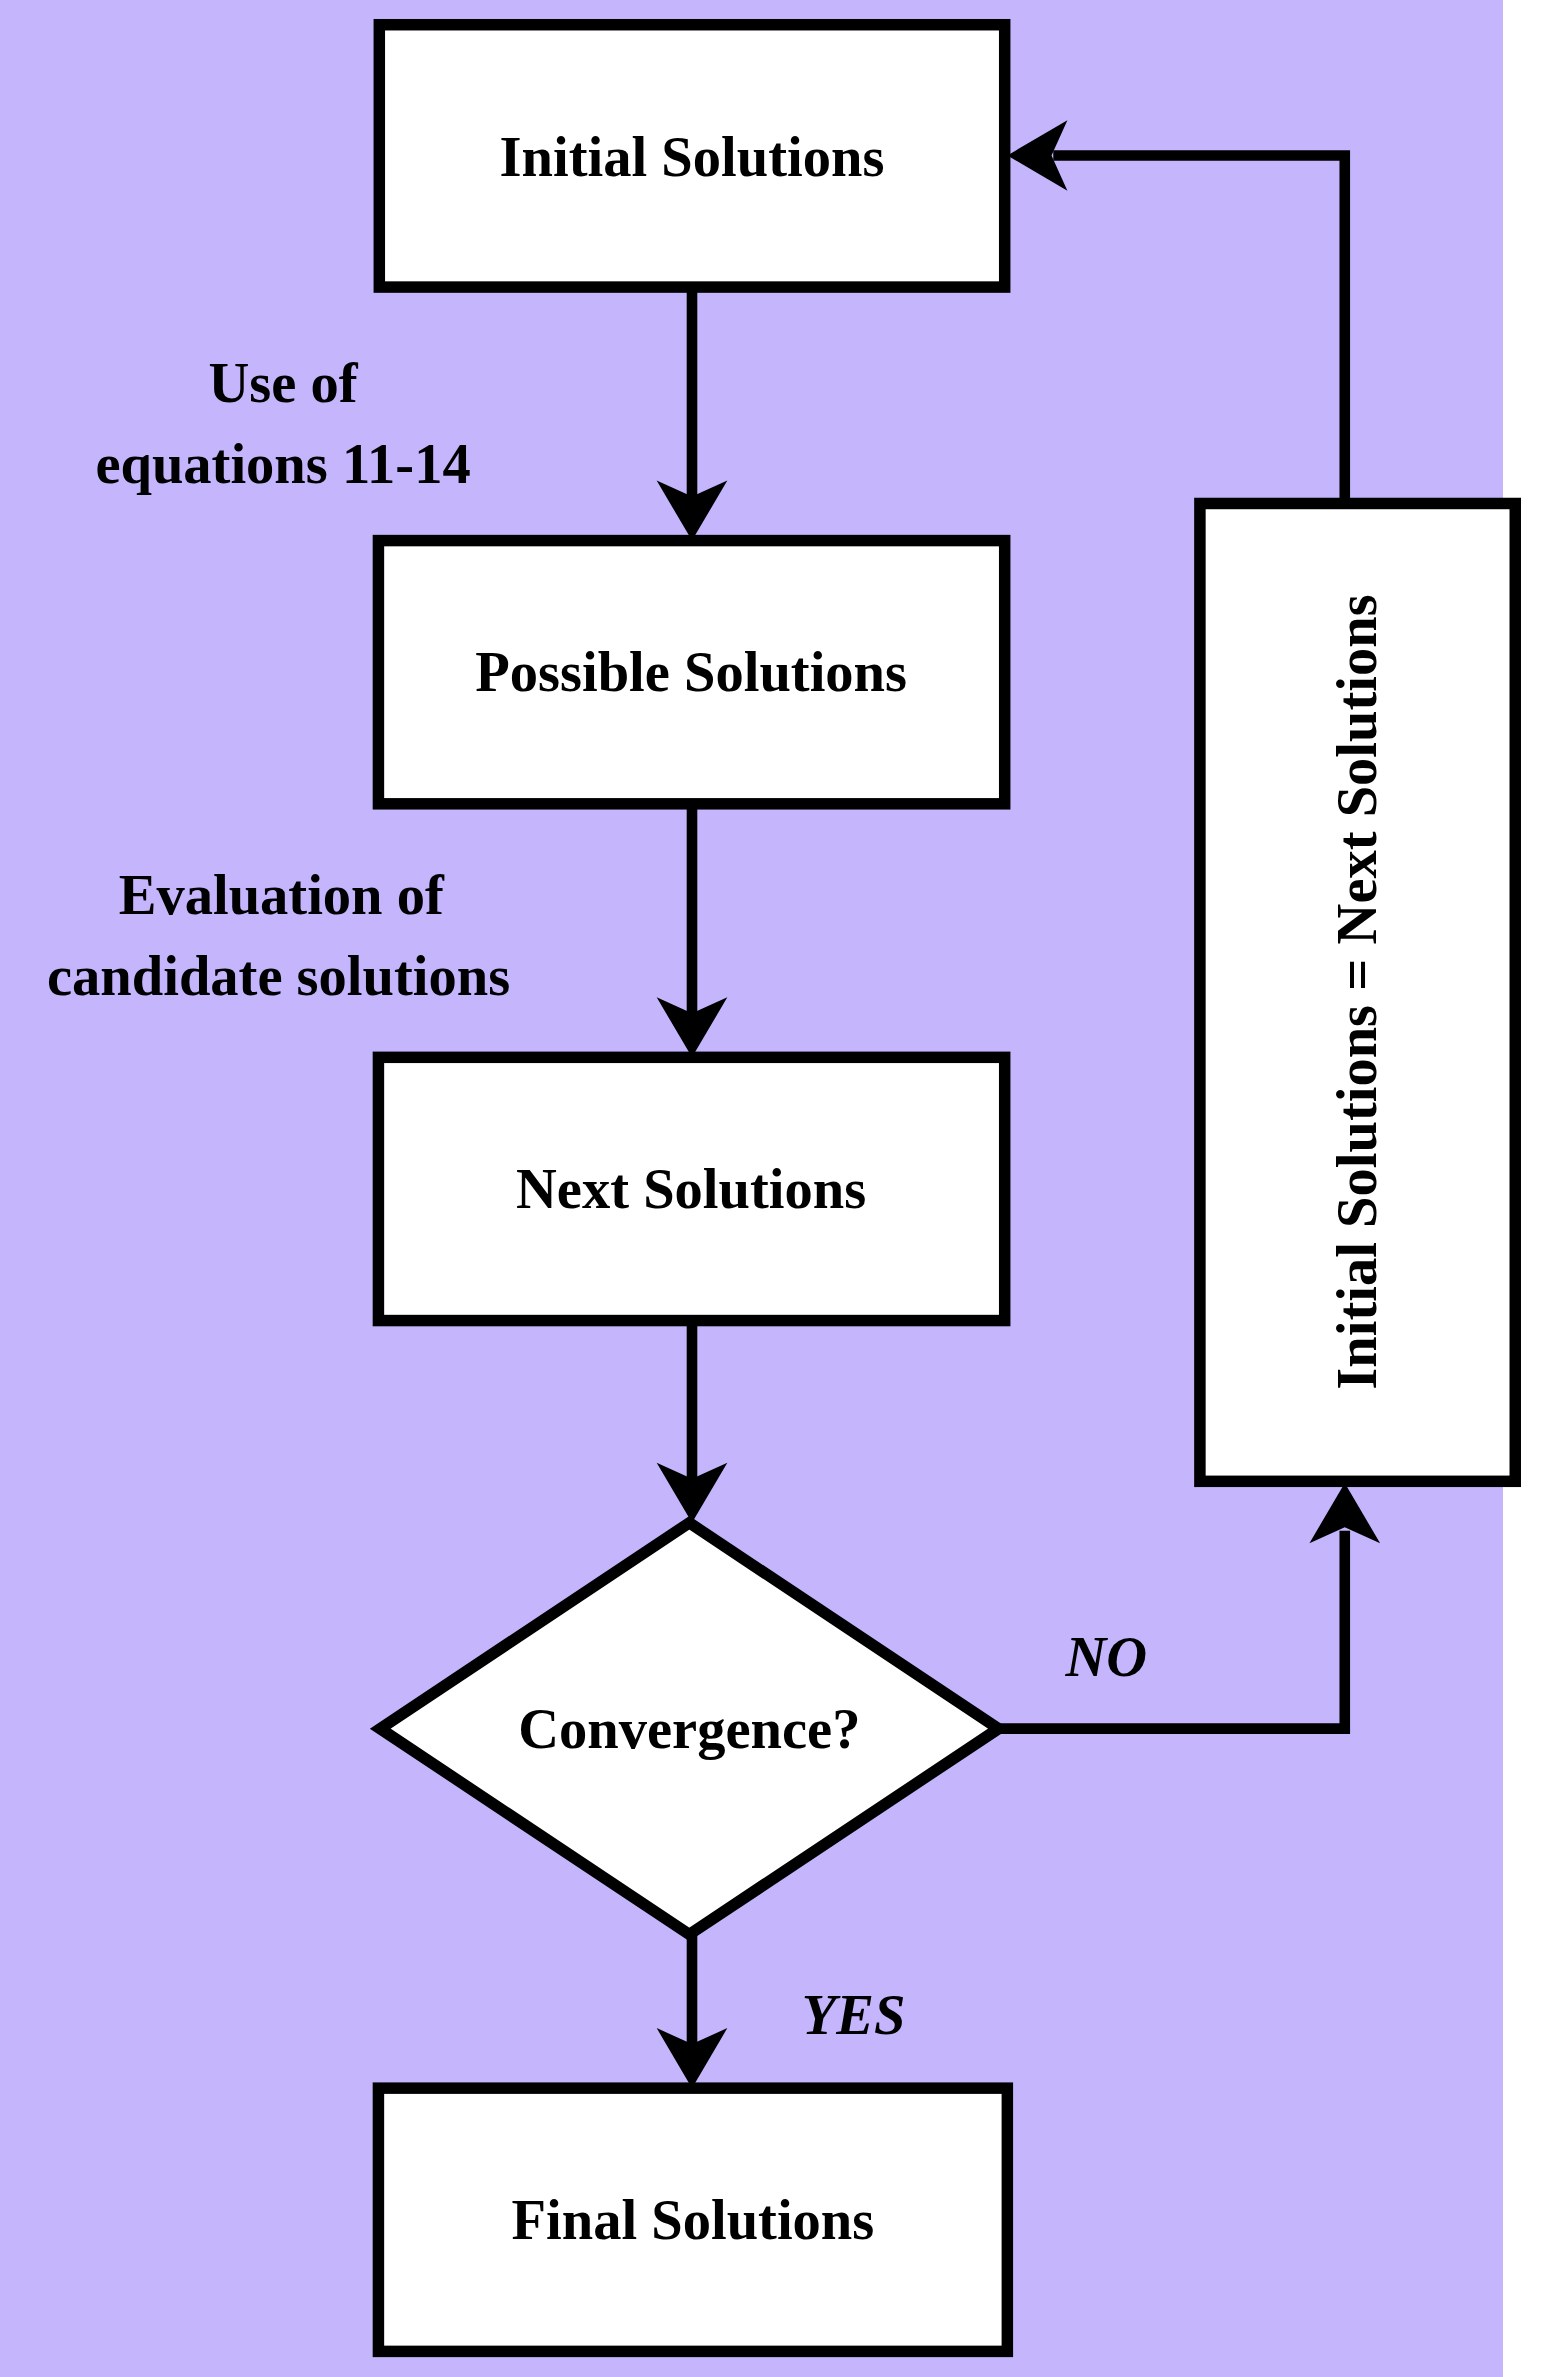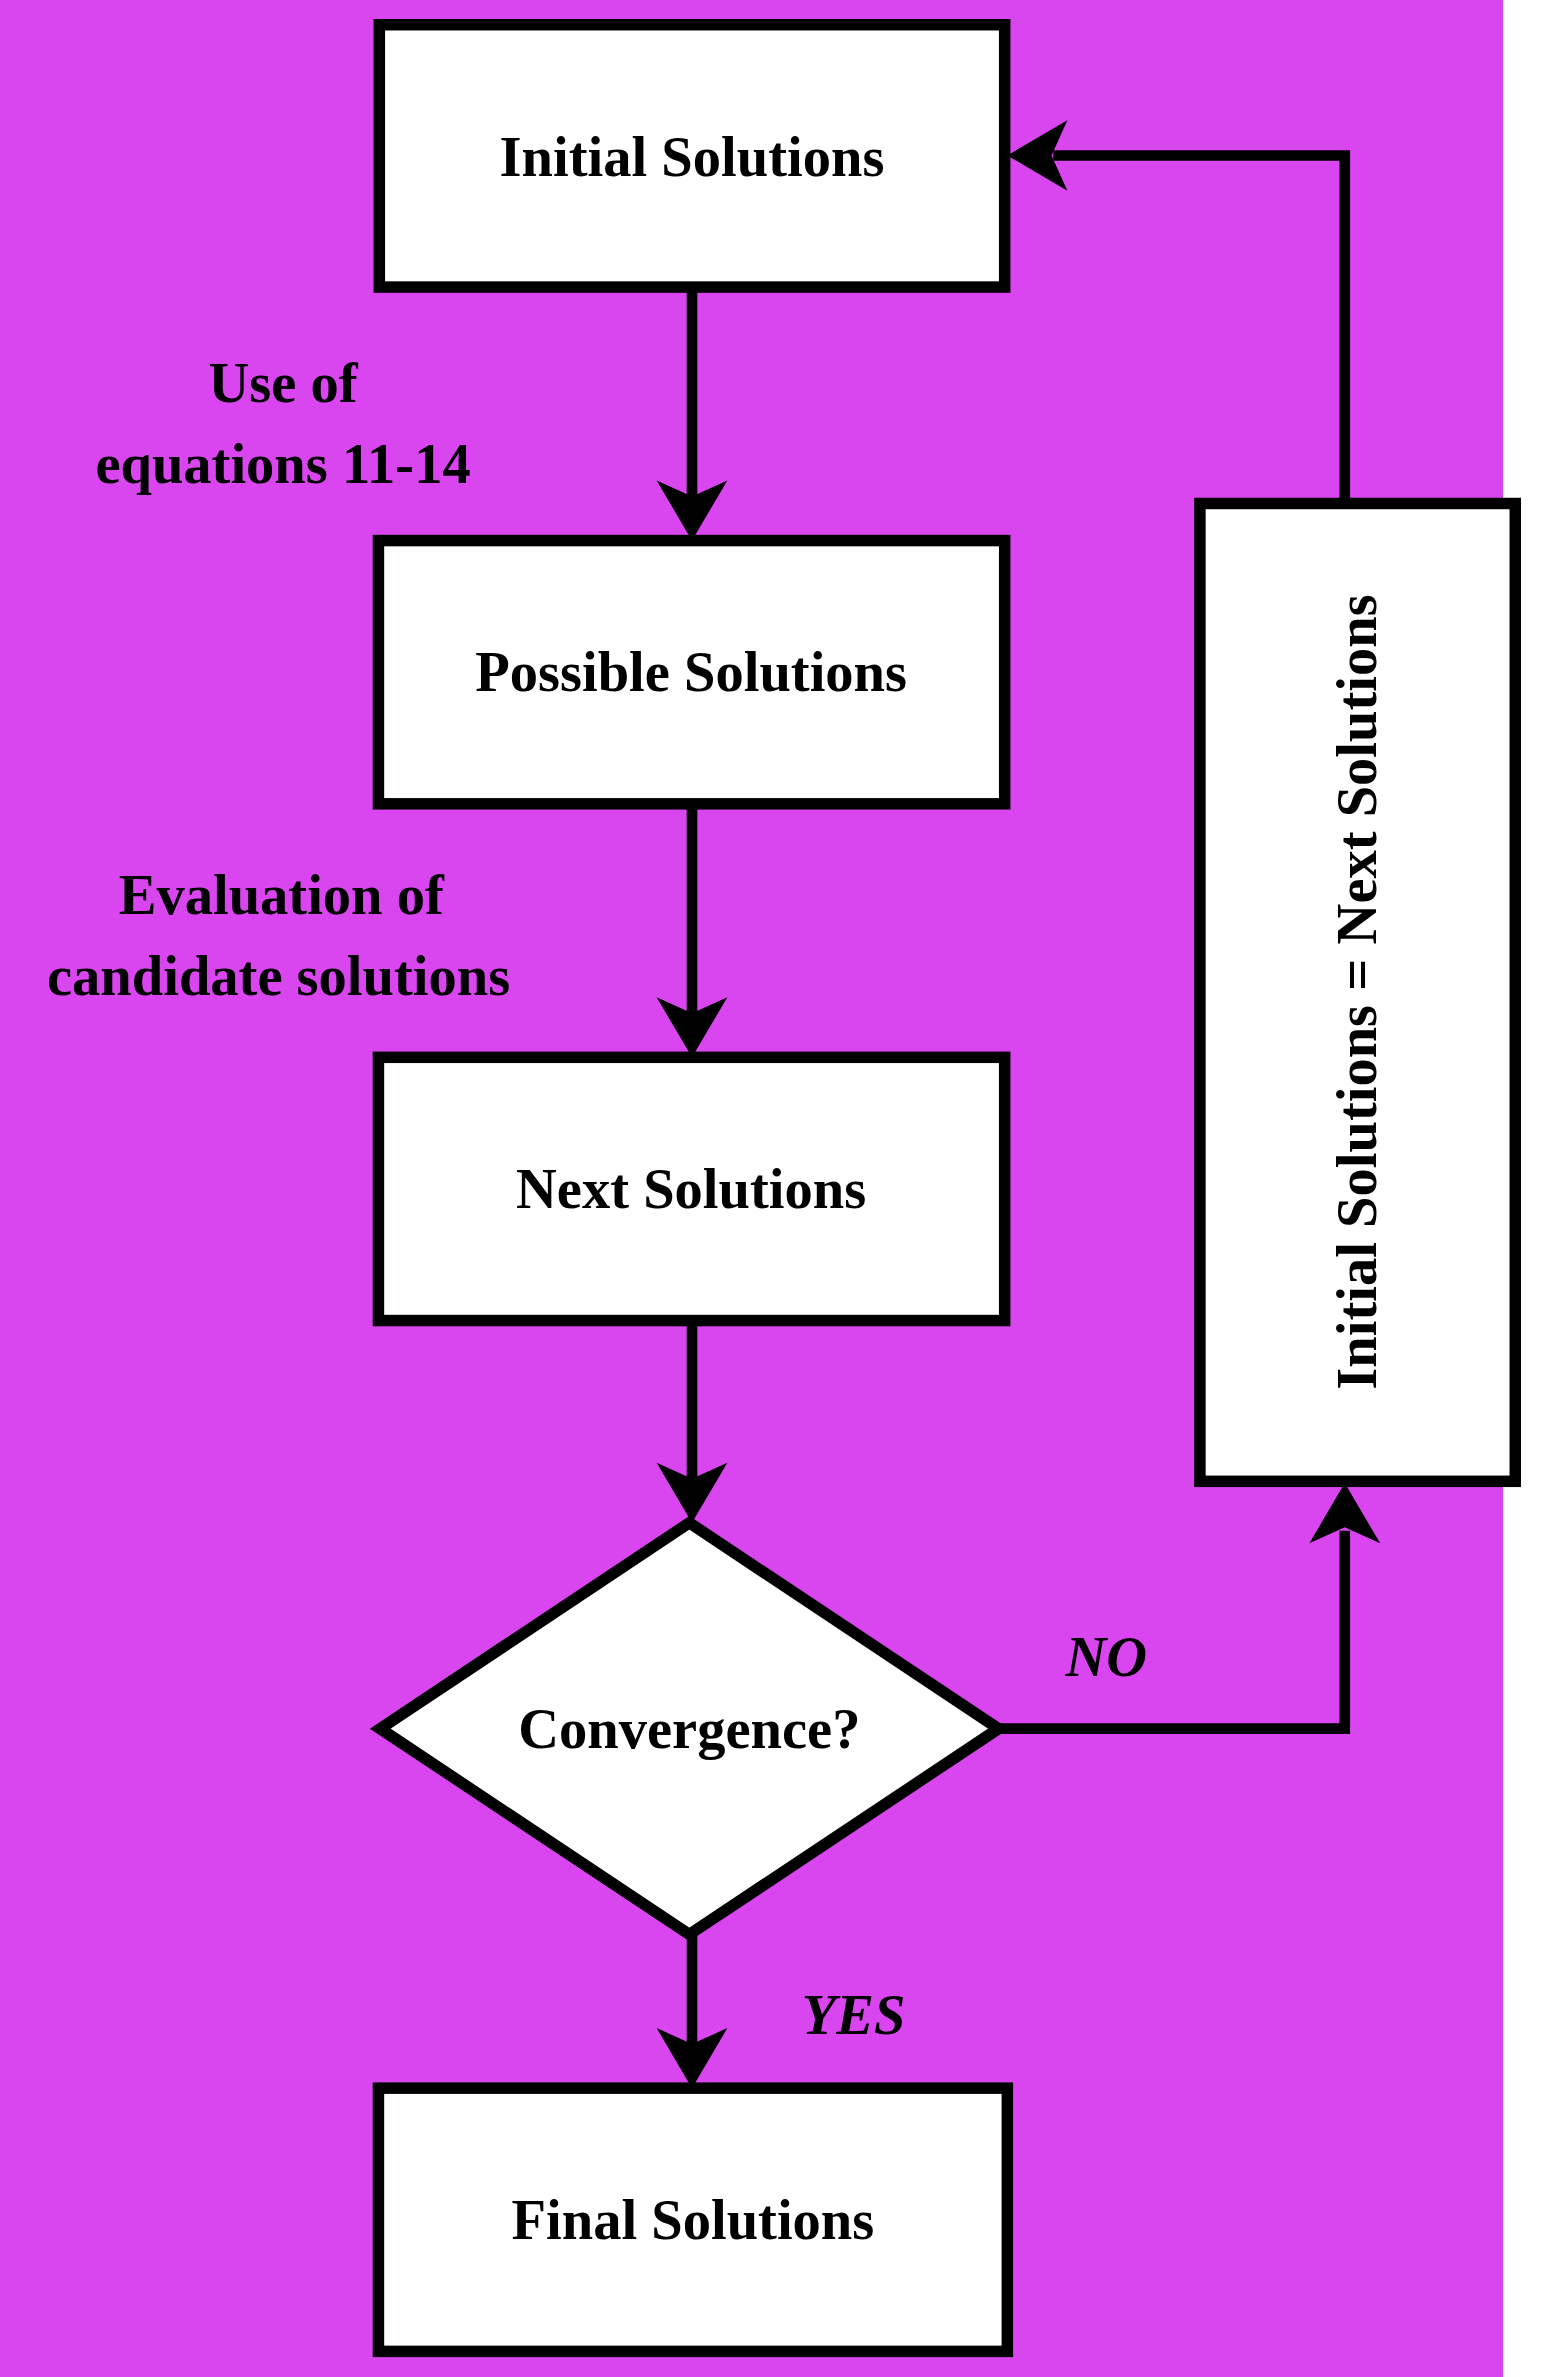--- a/index.html
+++ b/index.html
@@ -3,21 +3,21 @@
 <meta charset="utf-8">
 <style>
   html, body {
     margin: 0;
     padding: 0;
     background: #ffffff;
   }
   .canvas-wrap {
     width: 1503px;
     height: 2377px;
-    background: #d946ef;
+    background: #c4b5fd;
     position: relative;
   }
   svg { display: block; }
   .node-rect {
     fill: #ffffff;
     stroke: #000000;
     stroke-width: 13;
   }
   .edge-line {
     stroke: #000000;

